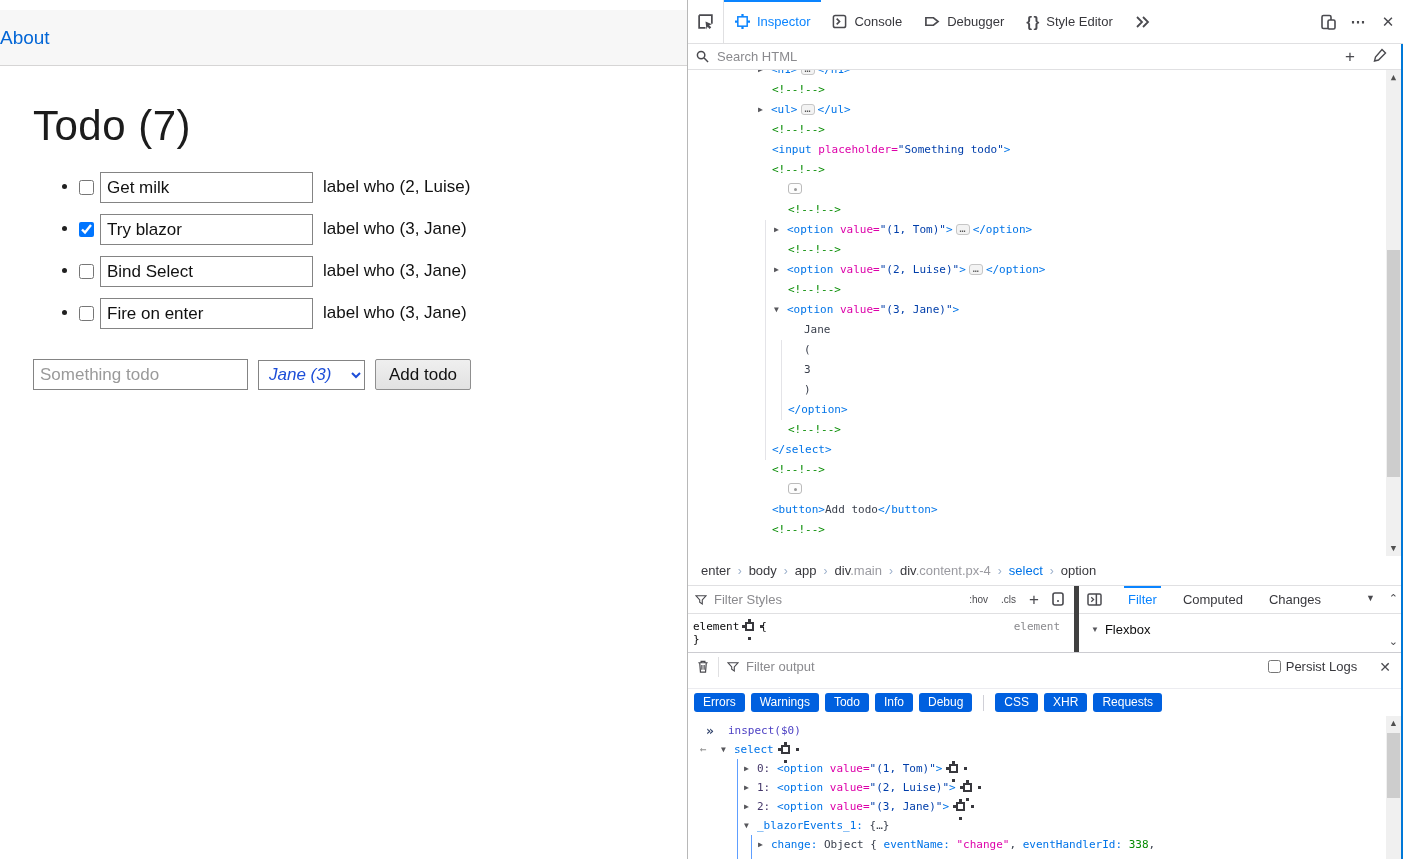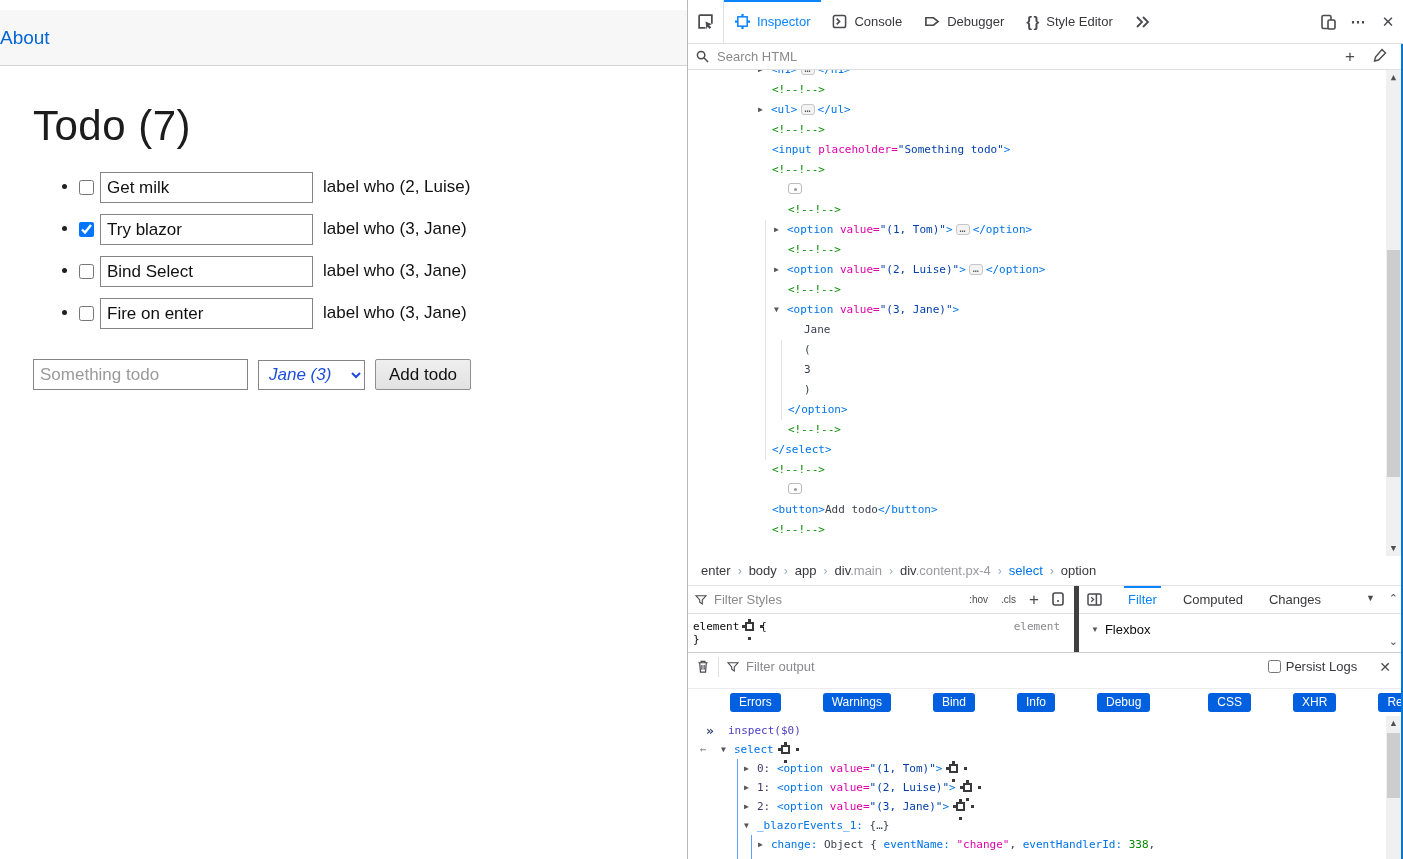--- a/index.html
+++ b/index.html
@@ -121,21 +121,21 @@
 
   
   .console { height:207px; border-top:1px solid #ccccd1; position:relative; }
   .con-bar { height:36px; display:flex; align-items:center; padding:0 10px 8px 8px; border-bottom:1px solid #ececf0; }
   .con-bar .div { width:1px; height:20px; background:#e0e0e2; margin:0 8px; }
   .con-bar .ph { color:#8a8a8e; margin-left:7px; flex:1; }
   .persist { display:flex; align-items:center; gap:5px; color:#38383d; margin-right:22px; }
   .persist input { width:13px; height:13px; margin:0; }
   .con-x { font-size:14px; color:#4a4a4f; cursor:pointer; margin-right:2px; }
   .con-filters { height:27px; display:flex; align-items:center; padding-left:6px; gap:6px; }
-  .pill { background:#0060df; color:#fff; font-size:12px; padding:2px 9px; border-radius:3px; cursor:pointer; line-height:15px;margin-left:36px; }
+  .pill { background:#0060df; color:#fff; font-size:12px; padding:2px 9px; border-radius:3px; cursor:pointer; line-height:15px; }
   .pill-div { width:1px; height:16px; background:#d0d0d7; margin:0 5px; }
   .con-out { position:absolute; left:0; right:17px; top:63px; bottom:0; overflow:hidden; font:11px "DejaVu Sans Mono", monospace; padding-top:5px; }
   .crow { height:19px; line-height:19px; white-space:pre; position:relative; z-index:1; }
   .lead-prompt { position:absolute; left:18px; color:#30426b; font-weight:bold; letter-spacing:-1px; }
   .lead-prompt::before { content:"\00BB"; font-size:13px; }
   .lead-back { position:absolute; left:12px; color:#909090; }
   .lead-back::before { content:"\2190"; }
   .sg-ci { color:#4d41c4; }
   .sg-k { color:#0074e8; }
   .sg-ix { color:#443769; }
@@ -353,21 +353,21 @@
       <span class="ph">Filter output</span>
       <label class="persist">
         <input type="checkbox" style="">
         <span>Persist Logs</span>
       </label>
       <span class="con-x">✕</span>
     </div>
     <div class="con-filters">
         <span class="pill">Errors</span>
         <span class="pill">Warnings</span>
-        <span class="pill">Bind</span>
+        <span class="pill">Todo</span>
         <span class="pill">Info</span>
         <span class="pill">Debug</span>
         <span class="pill-div"></span>
         <span class="pill">CSS</span>
         <span class="pill">XHR</span>
         <span class="pill">Requests</span>
       </div>
     <div class="con-out">
       <div class="con-guide" style="left:49px; top:43px; bottom:0;"></div>
       <div class="con-guide" style="left:63px; top:119px; bottom:0;"></div>

